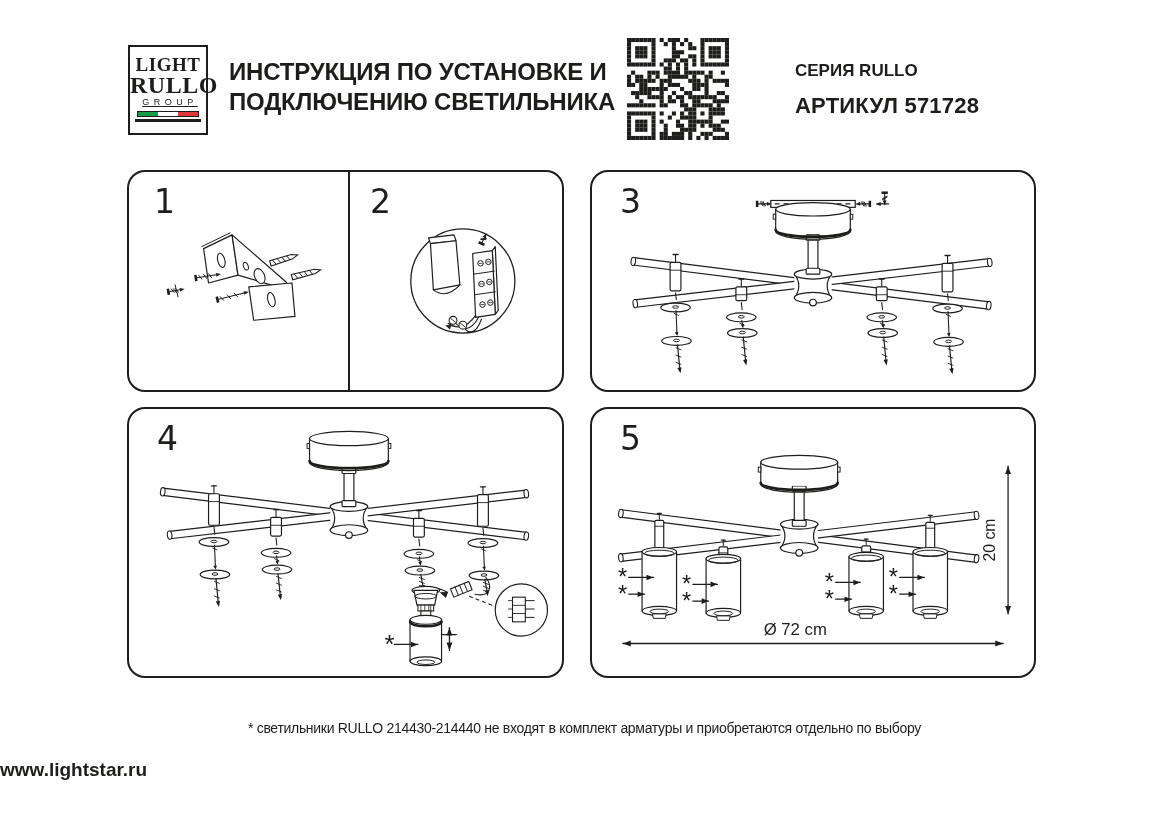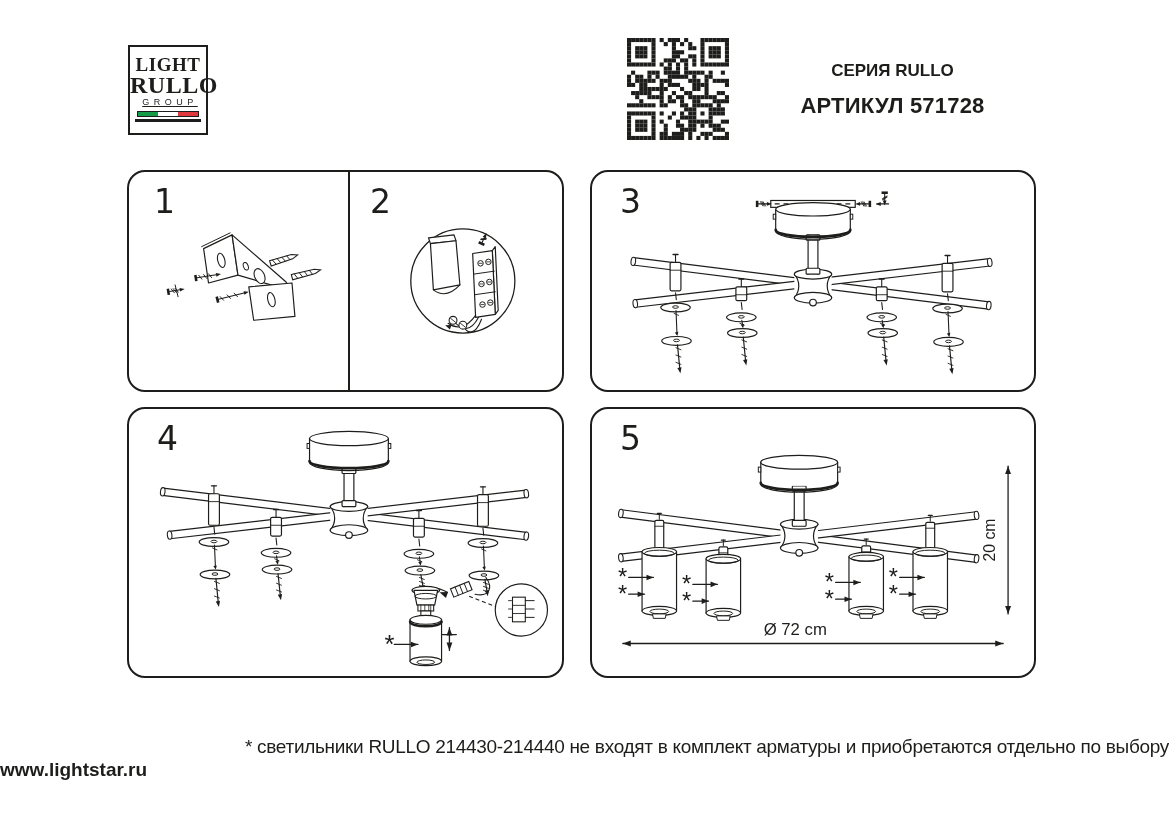--- a/index.html
+++ b/index.html
@@ -10,58 +10,62 @@
             border:2px solid #1d1d1b;box-sizing:border-box;text-align:center;padding-top:9px;}
   .logo-light{font-family:"Liberation Serif",serif;font-weight:bold;font-size:19px;line-height:18px;letter-spacing:.5px;}
   .logo-star{font-family:"Liberation Serif",serif;font-weight:bold;font-size:24px;line-height:22px;letter-spacing:.5px;}
   .logo-group{font-size:9px;letter-spacing:4.5px;line-height:11px;margin-top:1px;padding-left:4px;text-decoration:underline;}
   .logo-flag{width:62px;height:6px;margin:3px auto 0;display:flex;border:1px solid #1d1d1b;box-sizing:border-box;}
   .logo-flag span{flex:1;height:100%;}
   .logo-underline{width:66px;height:3px;background:#1d1d1b;margin:2px auto 0;}
   .title{position:absolute;left:229px;top:57px;font-size:24px;font-weight:bold;
          line-height:30px;letter-spacing:-.2px;}
   .qr{position:absolute;left:627px;top:38px;width:102px;height:102px;}
-  .product-info{position:absolute;left:795px;top:61px;width:195px;text-align:center;}
+  .product-info{position:absolute;left:795px;top:61px;width:195px;}
   .series{font-size:17px;font-weight:bold;}
   .article{font-size:22px;font-weight:bold;margin-top:12px;letter-spacing:.2px;}
   
   .panel{position:absolute;border:2px solid #1d1d1b;border-radius:18px;box-sizing:border-box;background:#fff;}
   .box-a{left:127px;top:170px;width:437px;height:222px;}
   .box-b{left:590px;top:170px;width:446px;height:222px;}
   .box-c{left:127px;top:407px;width:437px;height:271px;}
   .box-d{left:590px;top:407px;width:446px;height:271px;}
   .panel svg{position:absolute;left:0;top:0;width:100%;height:100%;}
   .divider{position:absolute;left:219px;top:0;width:2px;height:100%;background:#1d1d1b;}
   .panel-number{position:absolute;font-family:"DejaVu Sans",sans-serif;font-size:33px;line-height:1;z-index:3;}
   .n1{left:25px;top:13px;}
   .n2{left:241px;top:13px;}
   .n-single{left:28px;top:13px;}
   
-  .footnote{position:absolute;top:736px;left:0;width:100%;text-align:right;
-            font-size:19px;letter-spacing:-.3px;}
+  .footnote{position:absolute;top:720px;left:0;width:100%;text-align:center;
+            font-size:14px;letter-spacing:-.3px;}
   .website{position:absolute;top:759px;left:0;width:100%;text-align:left;
            font-size:19px;font-weight:bold;}
 </style>
 </head>
 <body>
 
 <div class="page">
 
   <div class="logo-box">
     <div class="logo-light">LIGHT</div>
     <div class="logo-star">RULLO</div>
     <div class="logo-group">GROUP</div>
     <div class="logo-flag">
       <span style="background: rgb(22, 155, 71);"></span>
         <span style="background: rgb(255, 255, 255);"></span>
         <span style="background: rgb(224, 57, 61);"></span>
     </div>
     <div class="logo-underline"></div>
   </div>
 
+  <div class="title">
+    <div>ИНСТРУКЦИЯ ПО УСТАНОВКЕ И</div>
+    <div>ПОДКЛЮЧЕНИЮ СВЕТИЛЬНИКА</div>
+  </div>
 
   <svg id="qr" class="qr" viewBox="0 0 100 100">
       <rect x="0" y="0" width="4" height="4" fill="#1d1d1b"></rect>
       <rect x="4" y="0" width="4" height="4" fill="#1d1d1b"></rect>
       <rect x="8" y="0" width="4" height="4" fill="#1d1d1b"></rect>
       <rect x="12" y="0" width="4" height="4" fill="#1d1d1b"></rect>
       <rect x="16" y="0" width="4" height="4" fill="#1d1d1b"></rect>
       <rect x="20" y="0" width="4" height="4" fill="#1d1d1b"></rect>
       <rect x="24" y="0" width="4" height="4" fill="#1d1d1b"></rect>
       <rect x="32" y="0" width="4" height="4" fill="#1d1d1b"></rect>

